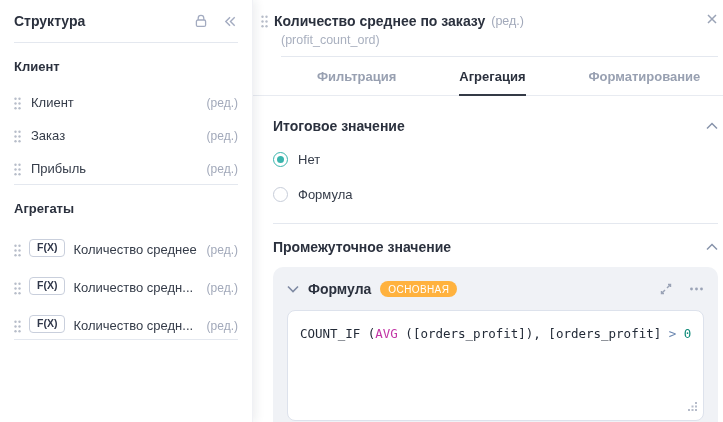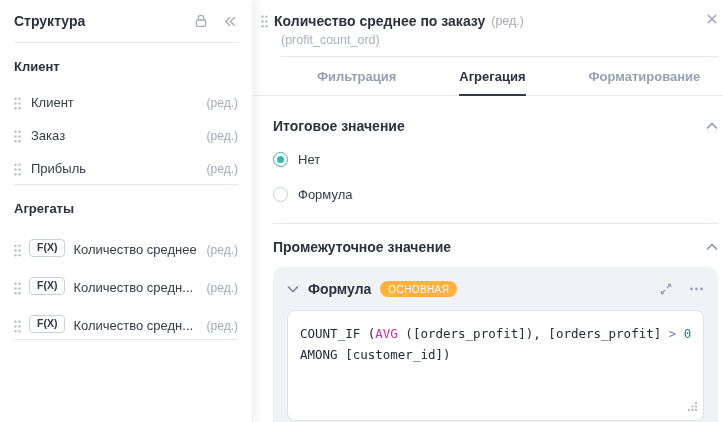--- a/index.html
+++ b/index.html
@@ -290,21 +290,20 @@
                   <circle cx="7.5" cy="7" r="1.4"></circle>
                   <circle cx="12.5" cy="7" r="1.4"></circle>
                 </g>
               </svg>
           </span>
         </span>
       </div>
       <div class="codebox">
         <div>
             <div class="code-line"><span class="t-default">COUNT_IF (</span><span class="t-func">AVG</span><span class="t-default"> ([orders_profit]), [orders_profit] </span><span class="t-op">&gt;</span><span class="t-default"> </span><span class="t-num">0</span></div>
-            <div class="code-line"><span class="t-default">AMONG [customer_id])</span></div>
           </div>
         <span class="grip">
           <svg width="11" height="11" viewBox="0 0 11 11">
               <g fill="#b6bcca">
                 <rect x="8" y="1" width="2" height="2"></rect>
                 <rect x="8" y="4.5" width="2" height="2"></rect>
                 <rect x="4.5" y="4.5" width="2" height="2"></rect>
                 <rect x="8" y="8" width="2" height="2"></rect>
                 <rect x="4.5" y="8" width="2" height="2"></rect>
                 <rect x="1" y="8" width="2" height="2"></rect>

